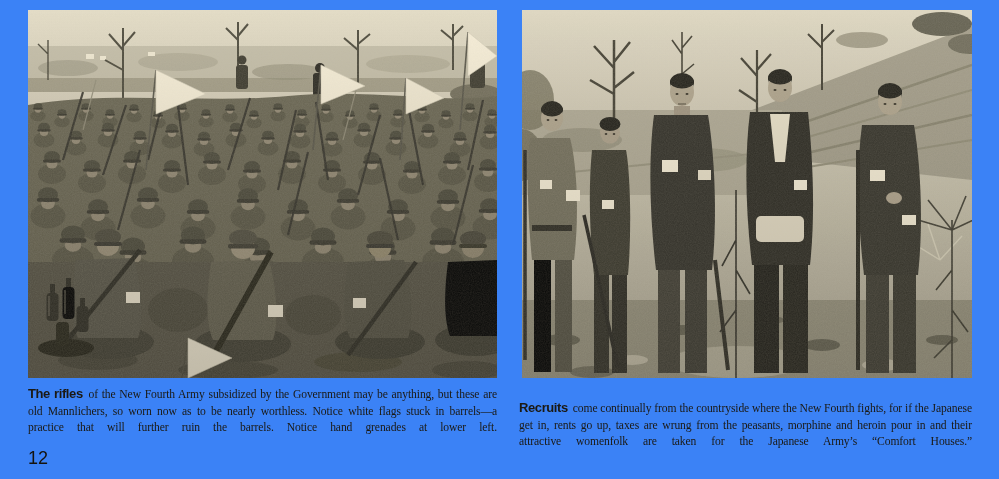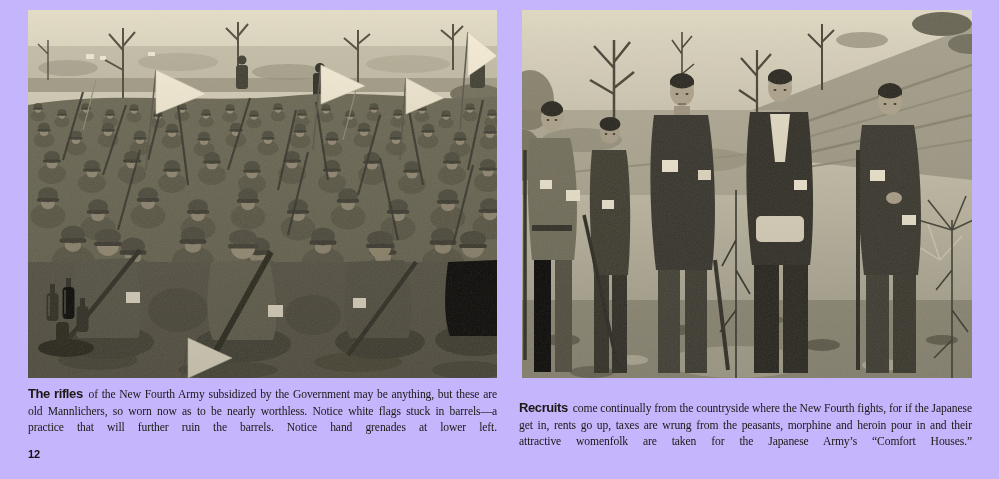--- a/index.html
+++ b/index.html
@@ -1,29 +1,29 @@
 <!DOCTYPE html>
 <html><head>
 <meta charset="utf-8">
 <style>
   html,body{margin:0;padding:0;}
   body{background:#e9e7e1;font-family:"Liberation Serif",serif;}
-  .page{position:relative;width:999px;height:479px;background:#c4b5fd;overflow:hidden;}
+  .page{position:relative;width:999px;height:479px;background:#3b82f6;overflow:hidden;}
   .photo{position:absolute;margin:0;padding:0;overflow:hidden;background:#9b998a;}
   .photo svg{display:block;filter:sepia(.18) brightness(1.01) contrast(.98);}
   .photo-left{left:28px;top:10px;width:469px;height:368px;}
   .photo-right{left:522px;top:10px;width:450px;height:368px;}
   .caption{position:absolute;color:#1b1913;font-size:11.6px;line-height:16.6px;
            text-align:justify;text-align-last:justify;letter-spacing:-.1px;margin:0;}
   .caption-left{left:28px;top:386px;width:469px;}
   .caption-right{left:519px;top:386px;width:453px;margin-top:14px;}
   .lead{font-family:"Liberation Sans",sans-serif;font-weight:700;font-size:13px;
         letter-spacing:-.4px;padding-right:2px;}
   .page-number{position:absolute;left:28px;top:448px;color:#15130e;
-        font-family:"Liberation Sans",sans-serif;font-weight:700;font-size:11px;}
+        font-family:"Liberation Sans",sans-serif;font-weight:400;font-size:18px;}
 </style>
 </head>
 <body>
 
 <div class="page">
 
   <figure class="photo photo-left" aria-label="Mass of seated New Fourth Army soldiers with rifles, white flags stuck in barrels, hand grenades at lower left">
     <svg viewBox="0 0 469 368" width="469" height="368" preserveAspectRatio="none">
       <defs>
         <linearGradient id="skyL" x1="0" y1="0" x2="0" y2="1">

